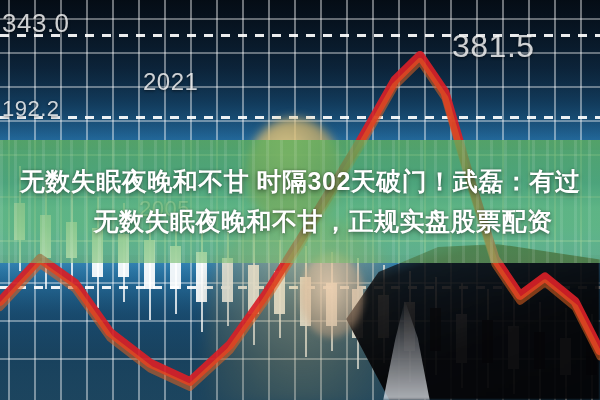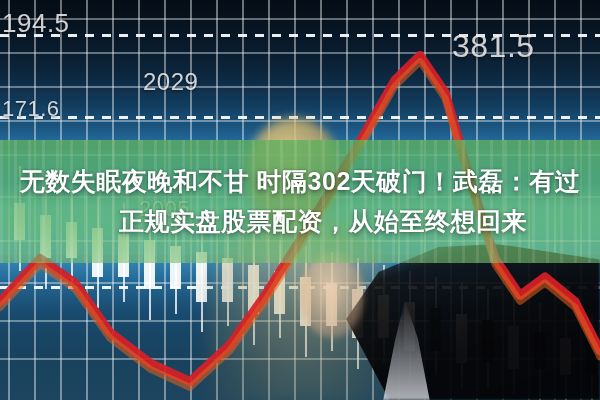--- a/index.html
+++ b/index.html
@@ -200,28 +200,28 @@
   <div id="suit-figure"></div>
   <div id="suit-shirt"></div>
   <div id="hand-blob"></div>
 
   <svg class="layer" id="trend-svg" viewBox="0 0 600 400" preserveAspectRatio="none">
     <polyline id="trend-path" fill="none" stroke="#d81f27" stroke-width="9" stroke-linejoin="round" stroke-linecap="round" opacity="0.92" points="0,301.5 40,258.5 75,283.1 110,332.3 150,363.1 190,381.5 230,344.6 265,295.4 300,240.0 330,190.8 360,141.5 395,80.0 420,55.4 445,92.3 470,178.5 495,258.5 520,295.4 545,276.9 575,301.5 600,350.8"></polyline>
     <polyline id="trend-path-warm" fill="none" stroke="#e2631f" stroke-width="7" stroke-linejoin="round" stroke-linecap="round" opacity="0.55" points="0,307.5 40,264.5 75,289.1 110,338.3 150,369.1 190,387.5 230,350.6 265,301.4 300,246.0 330,196.8 360,147.5 395,86.0 420,61.4 445,98.3 470,184.5 495,264.5 520,301.4 545,282.9 575,307.5 600,356.8"></polyline>
   </svg>
 
   <div class="layer" id="label-layer">
-      <div class="axnum" style="left: 2px; top: 8px; font-size: 26px;">194.5</div>
-      <div class="axnum" style="left: 2px; top: 96px; font-size: 22px;">171.6</div>
-      <div class="axnum" style="left: 143px; top: 68px; font-size: 24px;">2029</div>
+      <div class="axnum" style="left: 2px; top: 8px; font-size: 26px;">343.0</div>
+      <div class="axnum" style="left: 2px; top: 96px; font-size: 22px;">192.2</div>
+      <div class="axnum" style="left: 143px; top: 68px; font-size: 24px;">2021</div>
       <div class="axnum" style="left: 452px; top: 28px; font-size: 32px;">381.5</div>
       <div class="axnum" style="left: 139px; top: 196px; font-size: 22px;">2005</div>
     </div>
 
   <div id="green-band"></div>
   <div id="green-stripes"></div>
 
   <div id="headline">
     <span class="ln ln1">无数失眠夜晚和不甘 时隔302天破门！武磊：有过</span>
-    <span class="ln ln2">正规实盘股票配资，从始至终想回来</span>
+    <span class="ln ln2">无数失眠夜晚和不甘，正规实盘股票配资</span>
   </div>
 
 </div>
 
 </body></html>

